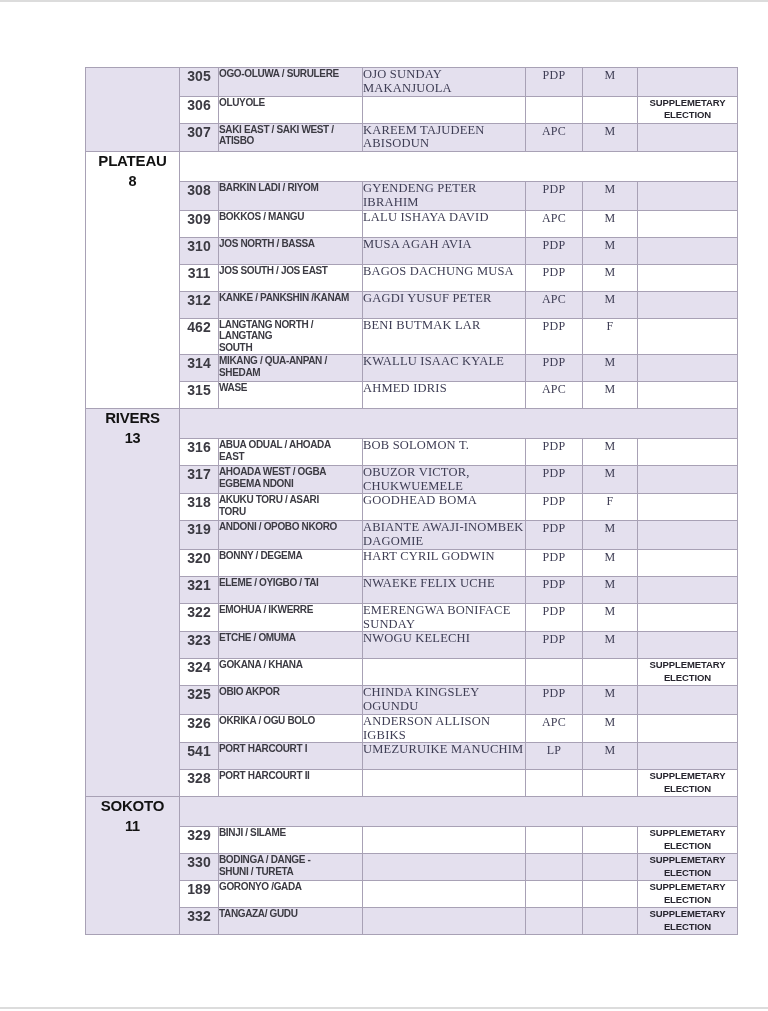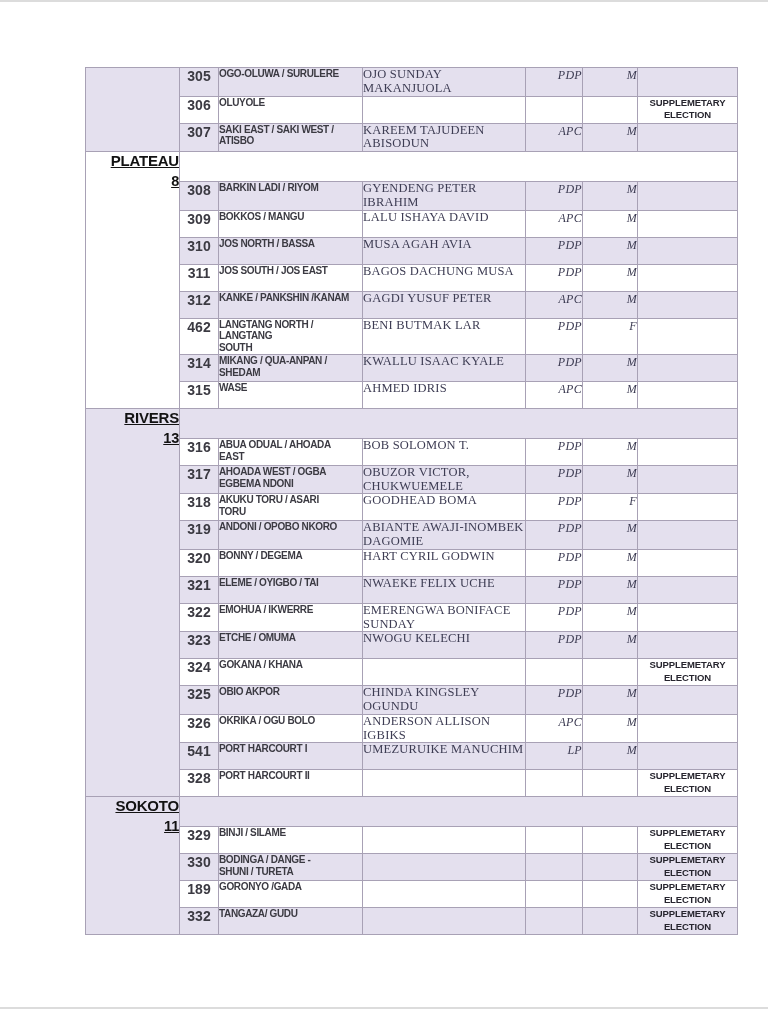--- a/index.html
+++ b/index.html
@@ -21,41 +21,41 @@
   }
   tr.row-alt  td { background:var(--row-alt,#e4e0ee); }
   tr.row-base td { background:var(--row-base,#ffffff); }
   td.bg-alt  { background:var(--row-alt,#e4e0ee); }
   td.bg-base { background:var(--row-base,#ffffff); }
 
   tr.data-row { height:27px; }
   tr.band-row { height:30px; }
 
   td.state-cell {
-    text-align:right; font-weight:700; font-size:15px; letter-spacing:-0.2px;
-    color:var(--text-state,#121212); padding-top:4px; line-height:1.25;text-decoration:underline;
+    text-align:center; font-weight:700; font-size:15px; letter-spacing:-0.2px;
+    color:var(--text-state,#121212); padding-top:4px; line-height:1.25;
   }
   td.state-cell .seats { font-size:14.5px; margin-top:1px; }
 
   td.c-no {
     text-align:center; font-size:14px; font-weight:700;
     color:var(--text-sans,#3b3a42); padding-top:6px;margin-top:9px;
   }
   td.c-constituency {
     font-size:10px; font-weight:700; letter-spacing:-0.35px; line-height:1.18;
     color:var(--text-sans,#3b3a42); padding:6px 3px 3px 8px; white-space:pre-line;
   }
   td.c-candidate {
     font-family:"Liberation Serif", serif; font-size:12.5px; letter-spacing:0.2px;
     line-height:1.1; color:var(--text-serif,#3d3c53);
     padding:6px 2px 3px 8px; white-space:pre-line;
   }
   td.c-party, td.c-gender {
     font-family:"Liberation Serif", serif; font-size:12px; letter-spacing:0.3px;
-    color:var(--text-serif,#3d3c53); text-align:right; padding-top:6px;font-style:italic;
+    color:var(--text-serif,#3d3c53); text-align:center; padding-top:6px;
   }
   td.c-note {
     font-size:9.5px; font-weight:700; line-height:1.3; letter-spacing:-0.1px;
     color:var(--text-note,#26252e); text-align:center; padding:5px 2px 3px;
   }
 </style>
 </head>
 <body>
 
 <div class="page">

